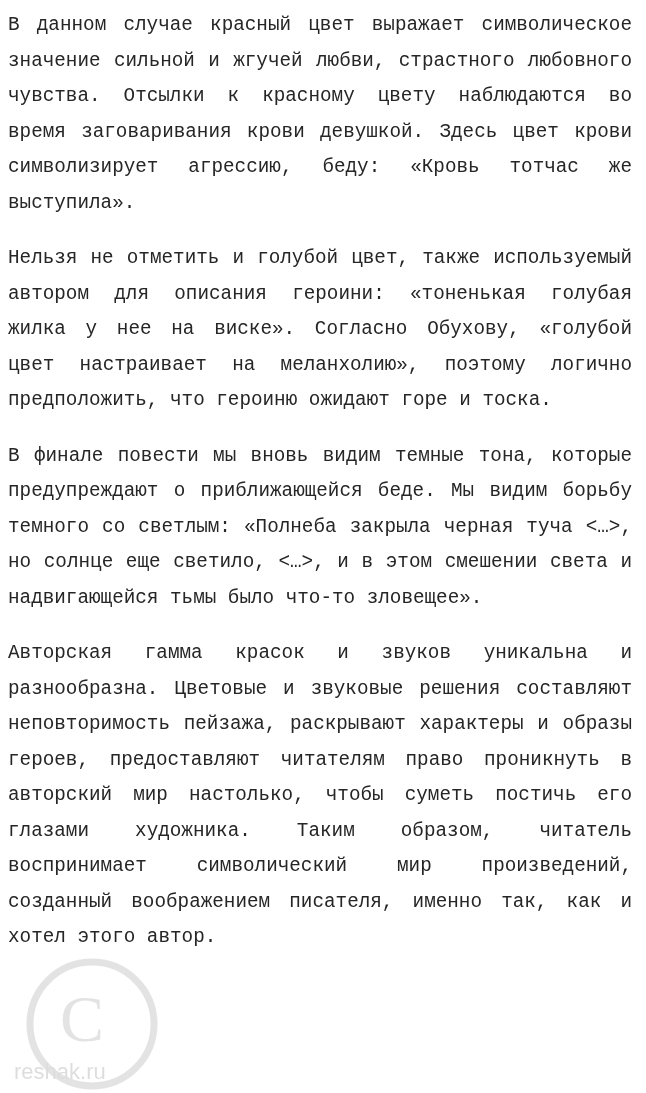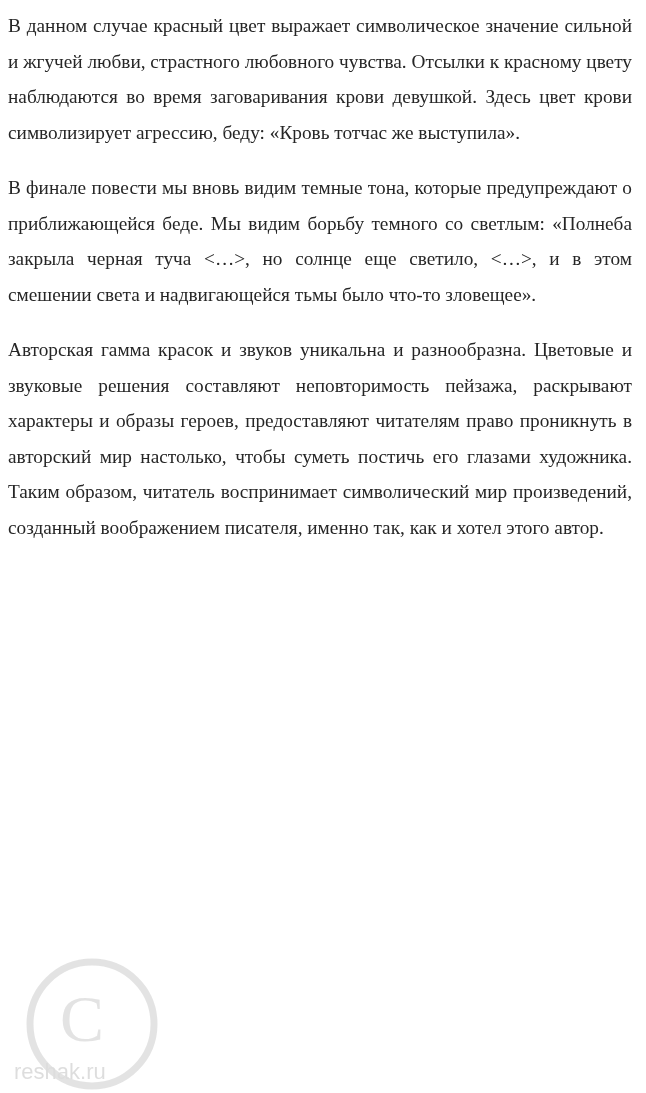--- a/index.html
+++ b/index.html
@@ -19,20 +19,21 @@
     position: absolute;
     left: 0; top: 0;
     width: 646px;
     height: 1093px;
     box-sizing: border-box;
     padding: 8px 14px 0 8px;
   }
   .doc-body {
     position: relative;
     z-index: 2;
+    font-family: Liberation Mono, monospace;
   }
   p.para {
     margin: 0 0 20px 0;
     font-size: 19.3px;
     line-height: 35.5px;
     text-align: justify;
     text-justify: inter-word;
     hyphens: none;
     color: #262626;
   }
@@ -53,20 +54,21 @@
   .watermark svg {
     display: block;
   }
 </style>
 </head>
 <body>
 
 <div class="page">
   <div class="doc-body">
     <p class="para">В данном случае красный цвет выражает символическое значение сильной и жгучей любви, страстного любовного чувства. Отсылки к красному цвету наблюдаются во время заговаривания крови девушкой. Здесь цвет крови символизирует агрессию, беду: «Кровь тотчас же выступила».</p>
+    <p class="para">Нельзя не отметить и голубой цвет, также используемый автором для описания героини: «тоненькая голубая жилка у нее на виске». Согласно Обухову, «голубой цвет настраивает на меланхолию», поэтому логично предположить, что героиню ожидают горе и тоска.</p>
     <p class="para">В финале повести мы вновь видим темные тона, которые предупреждают о приближающейся беде. Мы видим борьбу темного со светлым: «Полнеба закрыла черная туча &lt;…&gt;, но солнце еще светило, &lt;…&gt;, и в этом смешении света и надвигающейся тьмы было что-то зловещее».</p>
     <p class="para">Авторская гамма красок и звуков уникальна и разнообразна. Цветовые и звуковые решения составляют неповторимость пейзажа, раскрывают характеры и образы героев, предоставляют читателям право проникнуть в авторский мир настолько, чтобы суметь постичь его глазами художника. Таким образом, читатель воспринимает символический мир произведений, созданный воображением писателя, именно так, как и хотел этого автор.</p>
   </div>
 
   <div class="watermark">
     <svg width="260" height="170" viewBox="0 0 260 170" xmlns="http://www.w3.org/2000/svg">
       <g fill="none" stroke="#c9c9c9" stroke-width="7">
         <circle cx="92" cy="95" r="62"></circle>
       </g>
       <text x="60" y="112" font-family="Liberation Serif, serif" font-size="66" fill="#c9c9c9">C</text>

